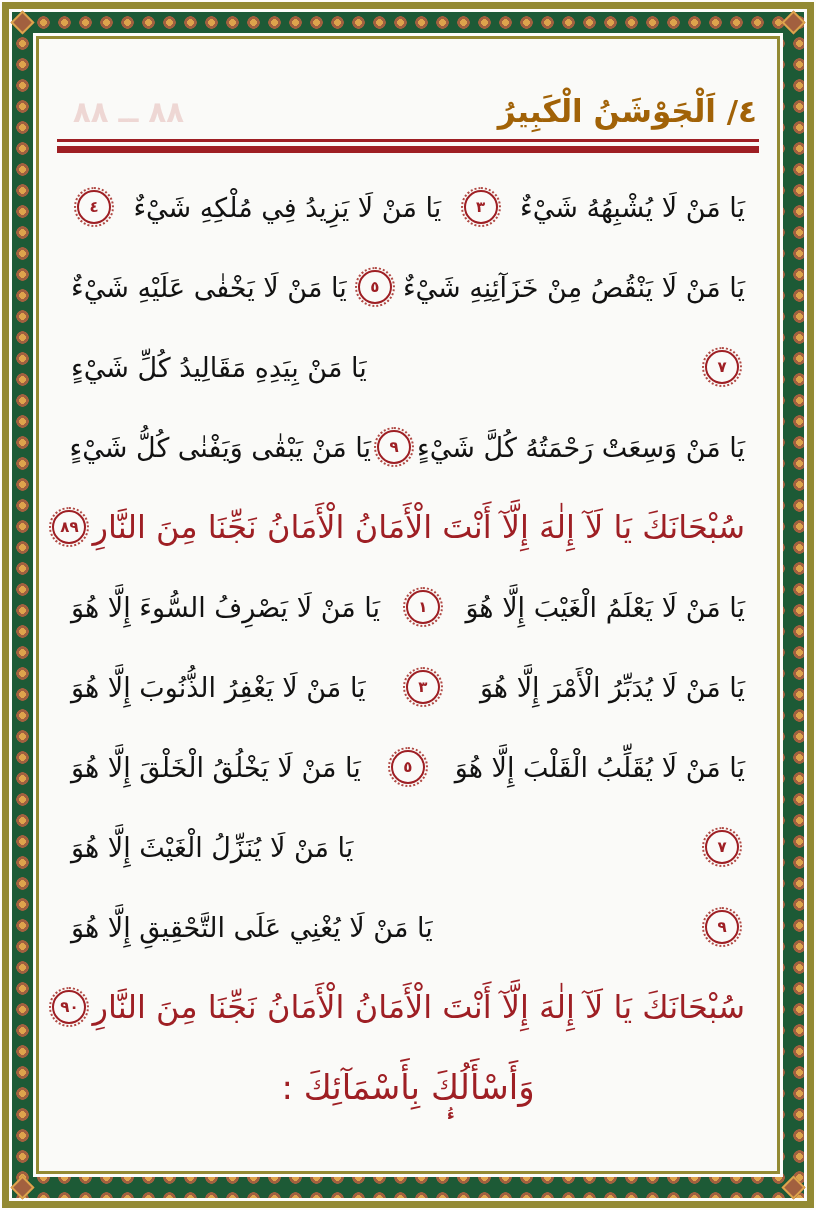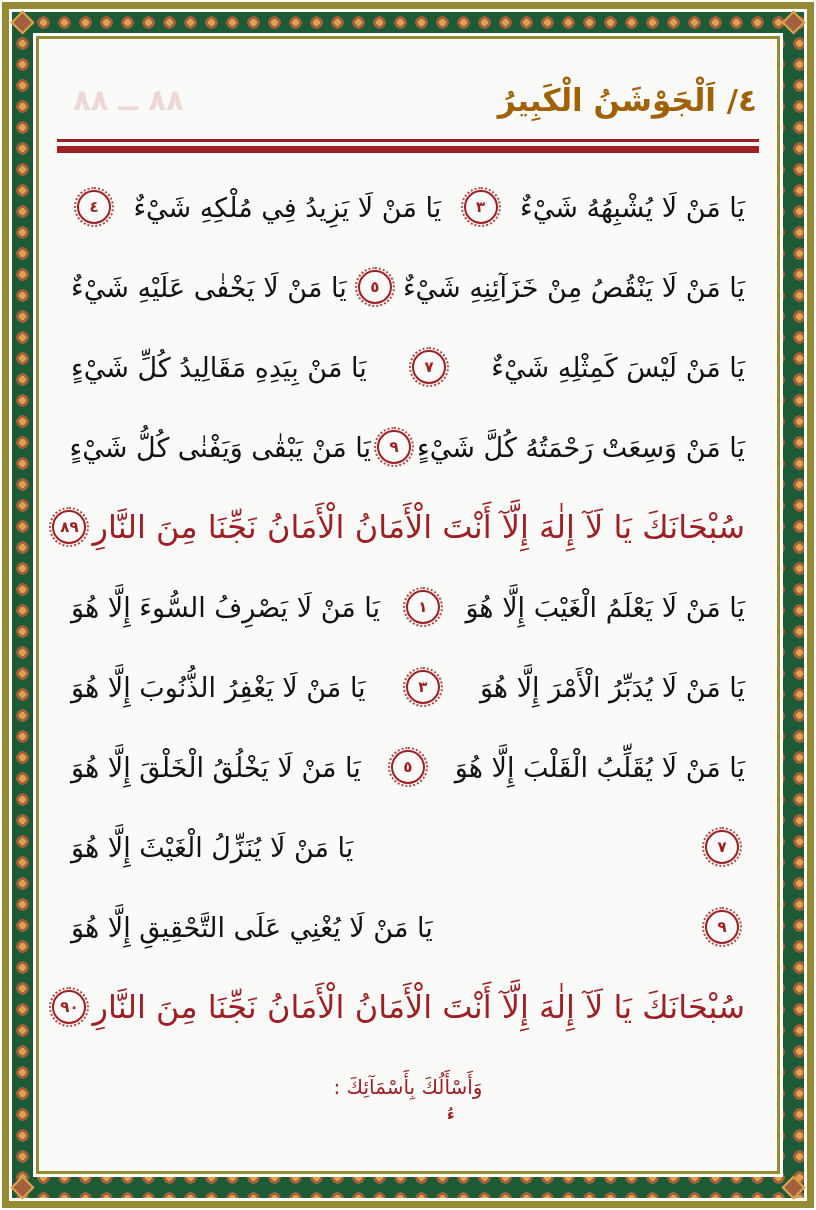--- a/index.html
+++ b/index.html
@@ -24,39 +24,39 @@
   .corner{
     position:absolute;width:13px;height:13px;background:#a2603f;
     border:2px solid #dda44c;transform:rotate(45deg);z-index:2;
   }
   .corner.tl{top:2px;left:2px;} .corner.tr{top:2px;right:2px;}
   .corner.bl{bottom:2px;left:2px;} .corner.br{bottom:2px;right:2px;}
   .band-white2{height:100%;box-sizing:border-box;border:3px solid #fcfcfa;}
   .band-olive-thin{height:100%;box-sizing:border-box;border:3px solid #938a33;background:#fafaf8;}
   .content{height:100%;box-sizing:border-box;padding:26px 10px 0 10px;position:relative;}
 
-  .header{display:flex;align-items:center;height:58px;margin:6px 10px 0 10px;}
+  .header{display:flex;align-items:flex-end;height:58px;margin:6px 10px 0 10px;}
   .hdr-side{flex:1;font-weight:700;font-size:29px;}
   .hdr-side.left{color:#eed7d4;text-align:left;padding-left:14px;}
   .hdr-side.right{color:#9e1f24;text-align:right;padding-right:14px;}
   .hdr-title{color:#a16207;font-weight:700;font-size:31px;text-align:center;white-space:nowrap;}
 
   .rules{margin:10px 8px 0 8px;}
   .rule-thin{height:3px;background:#9e1f24;}
   .rule-thick{height:7px;background:#9e1f24;margin-top:4px;}
 
   .lines{margin-top:14px;}
   .line{
     height:80px;display:flex;align-items:center;justify-content:space-between;
     padding:0 22px;overflow:hidden;white-space:nowrap;
   }
   .line.center{justify-content:center;}
   .seg{font-size:27px;font-weight:400;color:#121212;letter-spacing:0px;}
   .line.red .seg{color:#9e1f24;font-size:32px;}
-  .line.center .seg{font-size:20px;}
+  .line.center .seg{font-size:34px;}
   .marker{
     flex:0 0 auto;width:30px;height:30px;border-radius:50%;
     border:2px solid #9e1f24;outline:2px dotted #b04a45;outline-offset:1px;
     color:#9e1f24;font-size:15px;font-weight:700;
     display:flex;align-items:center;justify-content:center;
     margin:0 6px;background:#fafaf8;
   }
   .footer-mark{
     position:absolute;left:408px;top:1066px;color:#9e1f24;
     font-size:15px;font-weight:700;
@@ -93,21 +93,20 @@
                     <span class="marker">٣</span>
                     <span class="seg">يَا مَنْ لَا يَزِيدُ فِي مُلْكِهِ شَيْءٌ</span>
                     <span class="marker">٤</span>
                   </div>
                   <div class="line black" dir="rtl">
                     <span class="seg">يَا مَنْ لَا يَنْقُصُ مِنْ خَزَآئِنِهِ شَيْءٌ</span>
                     <span class="marker">٥</span>
                     <span class="seg">يَا مَنْ لَا يَخْفٰى عَلَيْهِ شَيْءٌ</span>
                   </div>
                   <div class="line black" dir="rtl">
-                    <span class="seg">يَا مَنْ لَيْسَ كَمِثْلِهِ شَيْءٌ</span>
                     <span class="marker">٧</span>
                     <span class="seg">يَا مَنْ بِيَدِهِ مَقَالِيدُ كُلِّ شَيْءٍ</span>
                   </div>
                   <div class="line black" dir="rtl">
                     <span class="seg">يَا مَنْ وَسِعَتْ رَحْمَتُهُ كُلَّ شَيْءٍ</span>
                     <span class="marker">٩</span>
                     <span class="seg">يَا مَنْ يَبْقٰى وَيَفْنٰى كُلُّ شَيْءٍ</span>
                   </div>
                   <div class="line red" dir="rtl">
                     <span class="seg">سُبْحَانَكَ يَا لَآ إِلٰهَ إِلَّآ أَنْتَ الْأَمَانُ الْأَمَانُ نَجِّنَا مِنَ النَّارِ</span>

